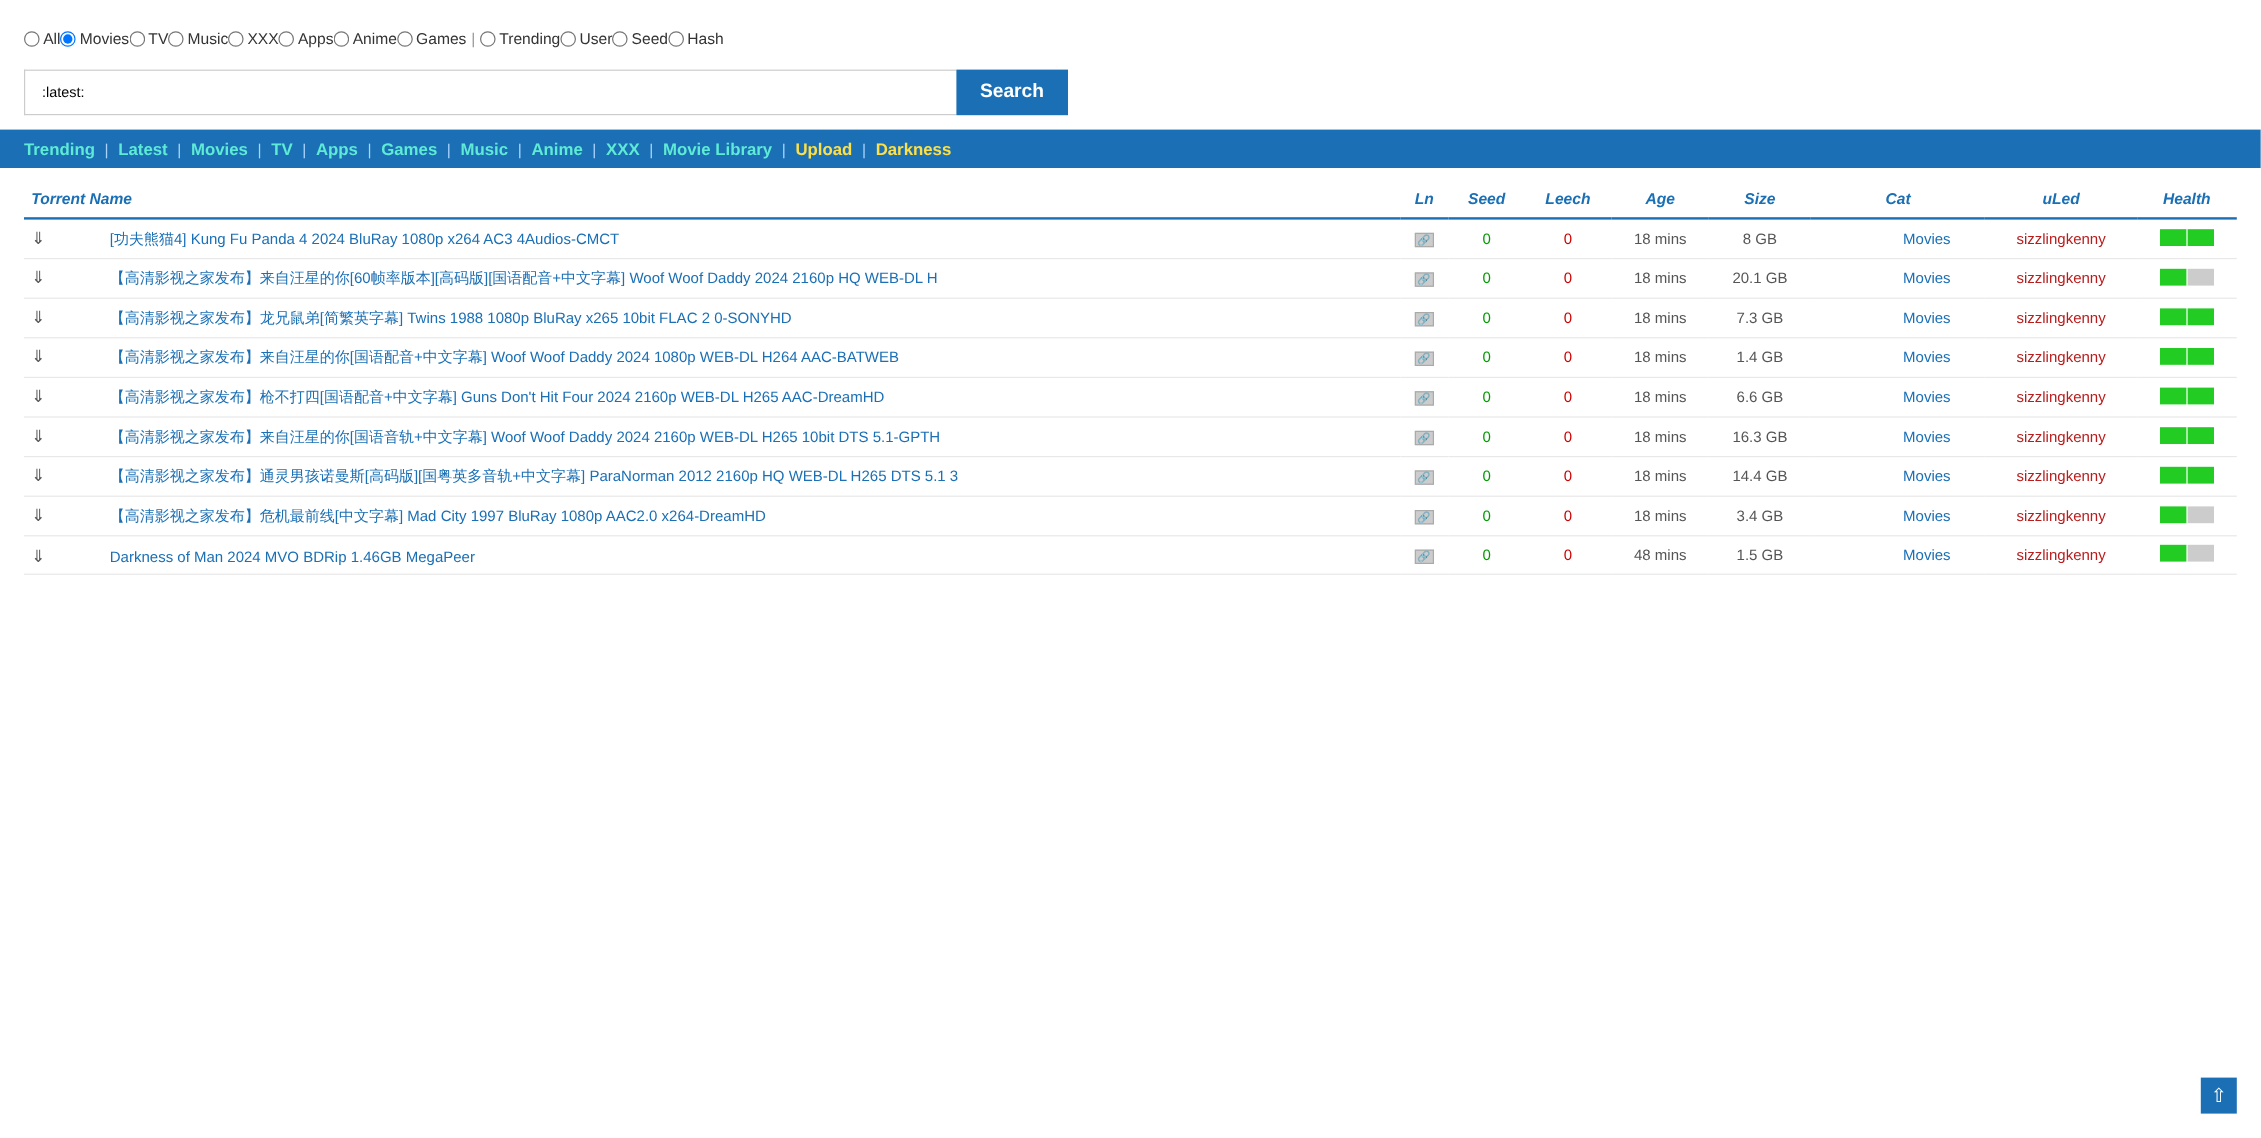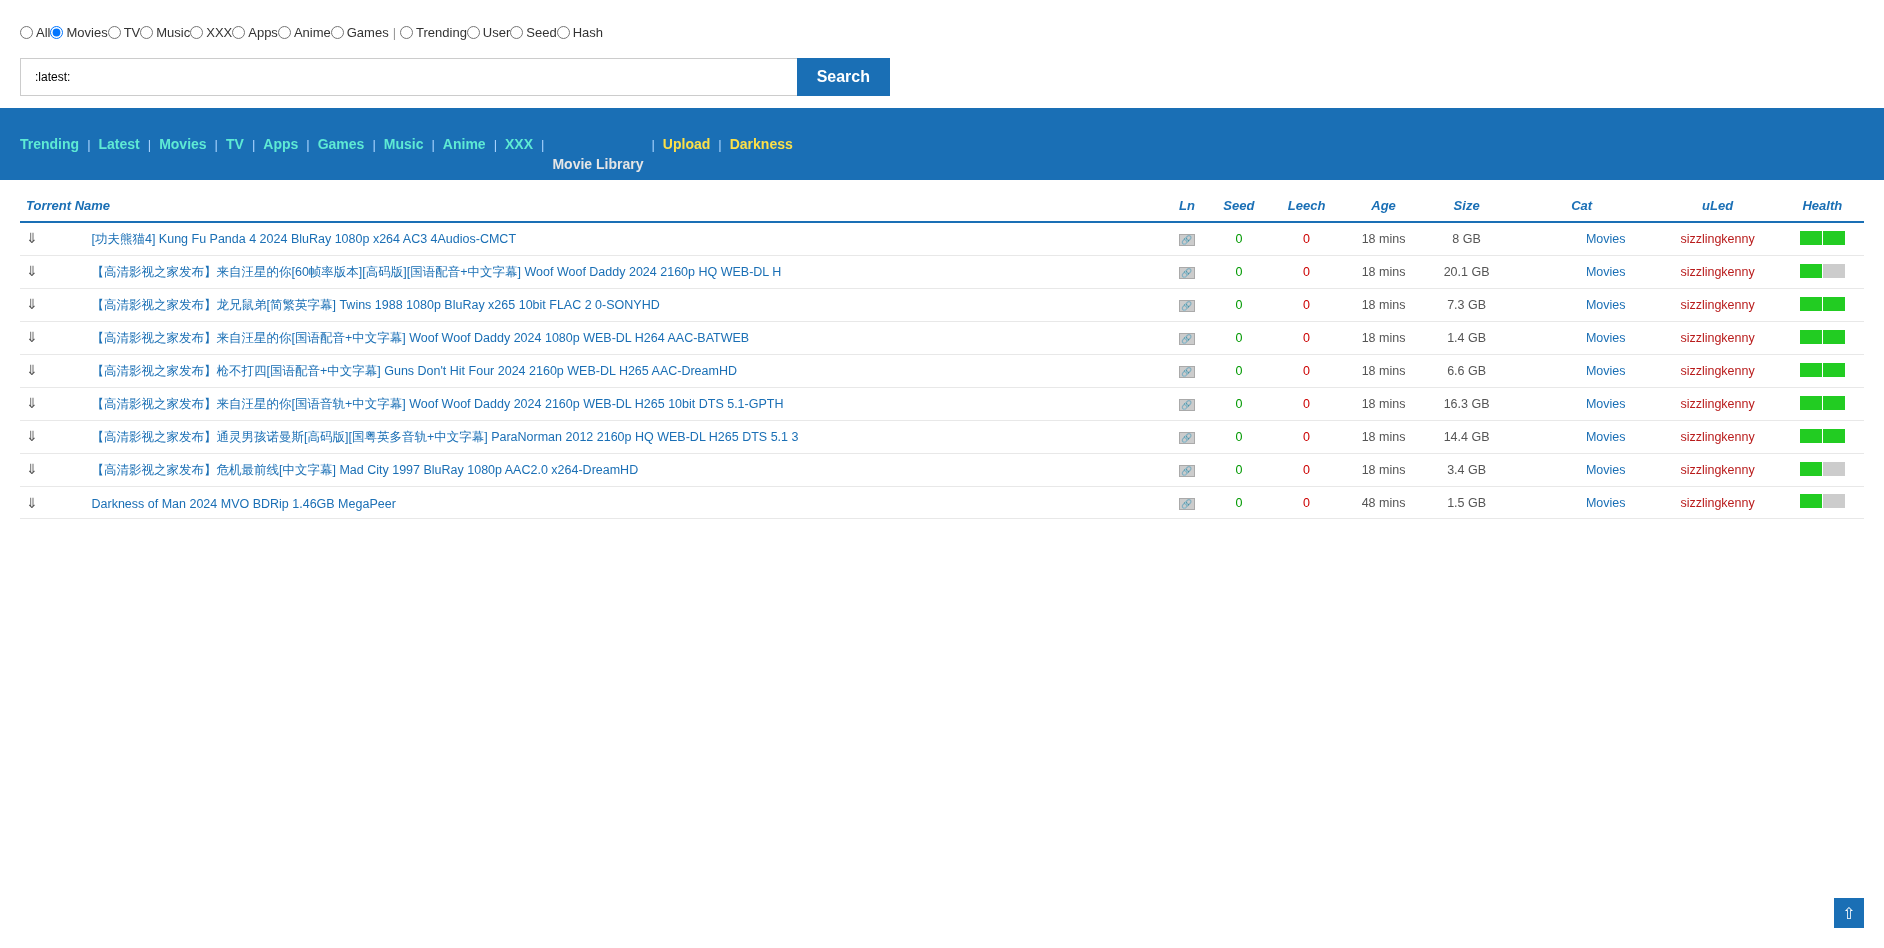--- a/index.html
+++ b/index.html
@@ -16,21 +16,21 @@
     .radio-item input[type=radio] { cursor: pointer; }
     .nav-separator { color: #999; margin: 0 4px; }
 
     #search-bar { padding: 8px 20px 12px 20px; }
     .search-form { display: flex; max-width: 870px; }
     .search-input { flex: 1; padding: 10px 14px; font-size: 12px; border: 1px solid #ccc; border-right: none; outline: none; }
     .search-btn { background: #1a6fb5; color: #fff; border: none; padding: 10px 20px; font-size: 16px; font-weight: bold; cursor: pointer; }
 
     #nav-menu { background: #1a6fb5; padding: 8px 20px; display: flex; align-items: center; gap: 0; }
     .nav-link { color: #5eead4; text-decoration: none; font-size: 14px; font-weight: bold; cursor: pointer; }
-    .nav-link.orange { color: #e5e5e5; margin-top: 40px; }
+    .nav-link.orange { color: #5eead4; }
     .nav-link.yellow { color: #fde047; }
     .nav-sep { color: #aad4ff; margin: 0 8px; }
 
     #content { padding: 10px 20px; }
 
     #torrent-table { width: 100%; border-collapse: collapse; }
     #torrent-table th {
       color: #1a6fb5;
       font-size: 13px;
       font-weight: bold;

